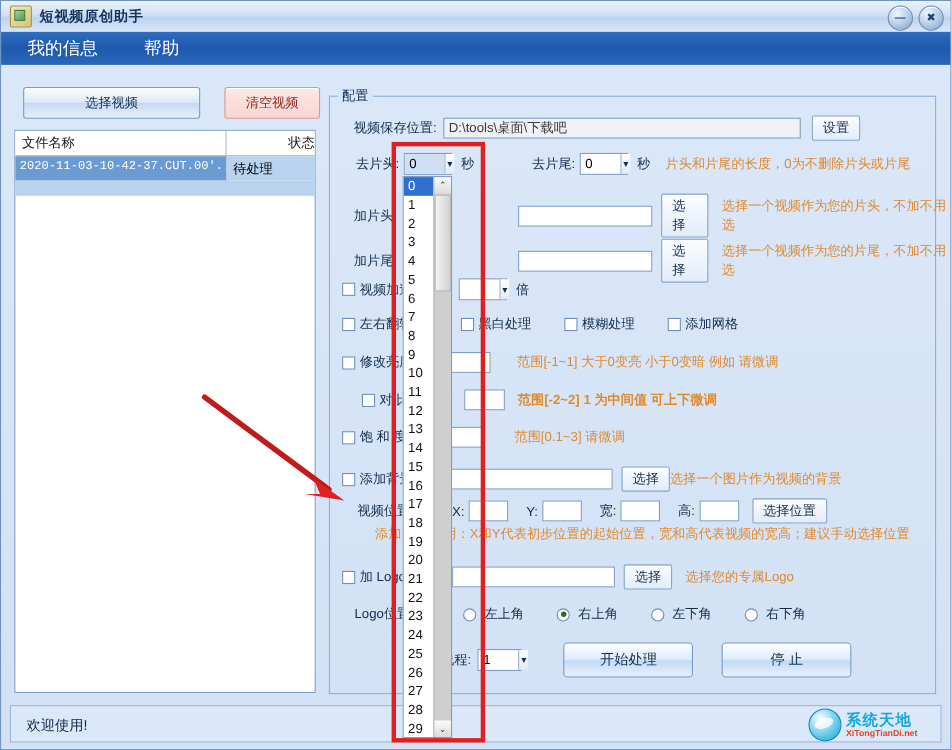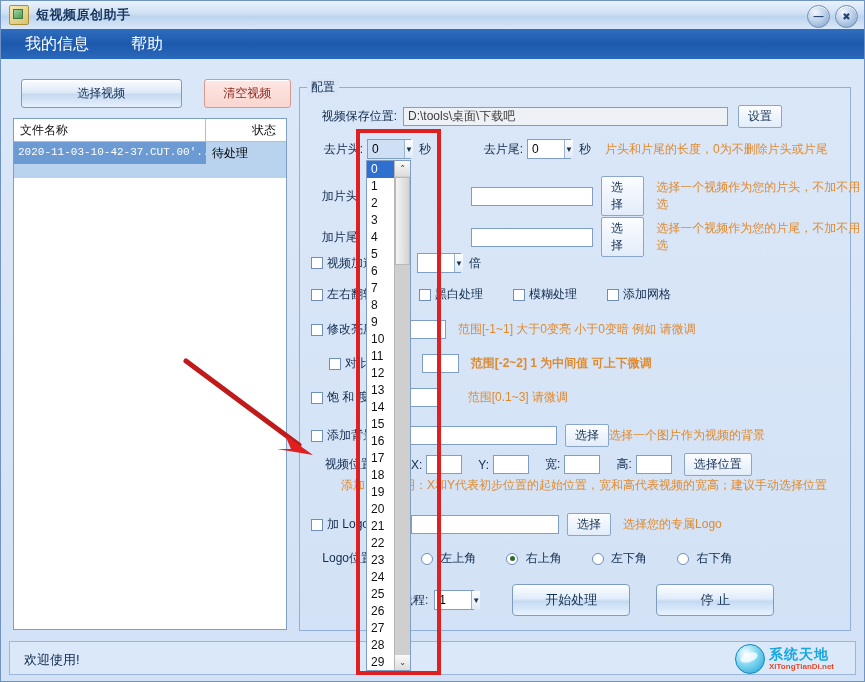--- a/index.html
+++ b/index.html
@@ -42,21 +42,21 @@
     border:1px solid #7b9cc6;border-radius:3px;font-size:12px;color:#103055;
     padding:5px 0;text-align:center;box-shadow:inset 0 1px 0 #fff;}
   .btn-select-video{width:160px;}
   .btn-clear-video{width:86px;background:linear-gradient(180deg,#fde7e4 0%,#f9d6d1 100%);
     border:1px solid #d79a90;color:#8c2a1e;}
   .listwrap{margin-top:10px;width:274px;height:512px;background:#fff;
     border:1px solid #7f9ec6;box-sizing:border-box;}
   .lhead{display:flex;height:22px;border-bottom:1px solid #bcbcbc;background:#fff;gap:40px;}
   .lhead div{font-size:12px;color:#111;padding:3px 0 0 6px;box-sizing:border-box;}
   .lh-name{width:192px;border-right:1px solid #bcbcbc;}
-  .lh-state{flex:1;}
+  .lh-state{flex:1;text-align:right;}
   .lrow{display:flex;height:22px;}
   .lrow .c1{width:192px;background:#6b9bd2;color:#fff;font-size:11px;
     padding:4px 0 0 4px;box-sizing:border-box;white-space:nowrap;overflow:hidden;
     font-family:"Liberation Mono","DejaVu Sans Mono",monospace;}
   .lrow .c2{flex:1;background:#b9d3ee;color:#000;font-size:12px;padding:3px 0 0 6px;box-sizing:border-box;}
   .lfill{height:14px;background:#b9d3ee;}
 
   
   .group{position:absolute;left:298px;top:86px;width:552px;height:544px;
     border:1px solid #8fb0d8;box-sizing:border-box;}
@@ -213,21 +213,21 @@
     <span class="cbox" style="margin-left:30px;"></span>
     <div class="lbl">模糊处理</div>
     <span class="cbox" style="margin-left:30px;"></span>
     <div class="lbl">添加网格</div>
   </div>
 
   <div class="grow" style="top:319px;left:310px;">
     <span class="cbox"></span>
     <div class="lbl">修改亮度</div>
     <input class="txt" style="width: 37px; margin-left: 34px;" value="">
-    <div class="hint" style="margin-left:12px;">范围[-1~1]  大于0变亮 小于0变暗 例如 请微调</div>
+    <div class="hint" style="margin-left:24px;">范围[-1~1]  大于0变亮 小于0变暗 例如 请微调</div>
   </div>
 
   <div class="grow" style="top:353px;left:328px;">
     <span class="cbox"></span>
     <div class="lbl">对 比 度</div>
     <input class="txt" style="width: 37px; margin-left: 34px;" value="">
     <div class="hint" style="margin-left:12px;font-weight:bold;">范围[-2~2] 1 为中间值 可上下微调</div>
   </div>
 
   <div class="grow" style="top:387px;left:310px;">

